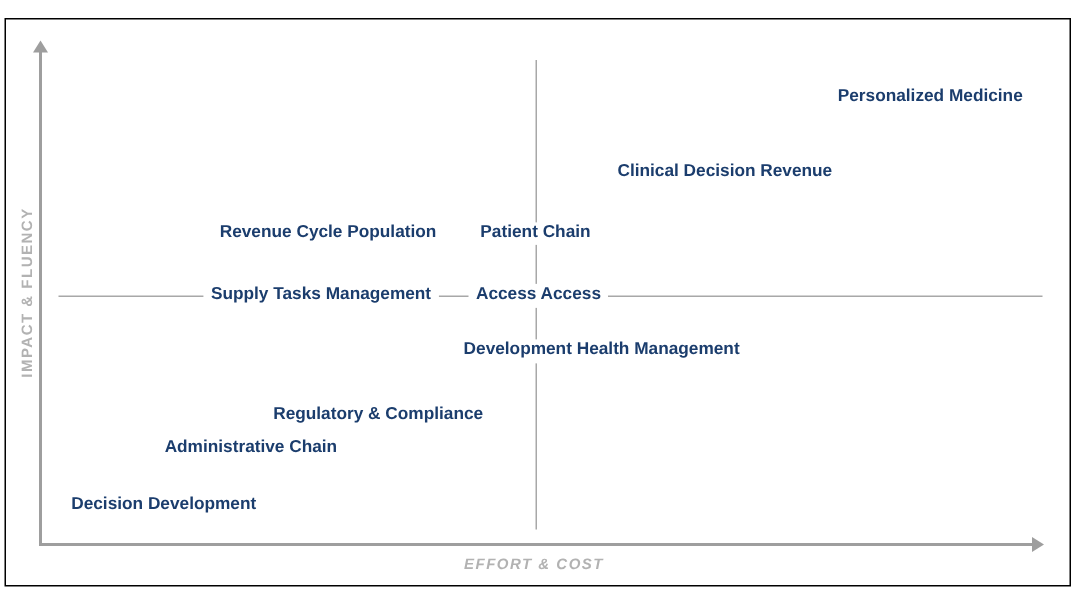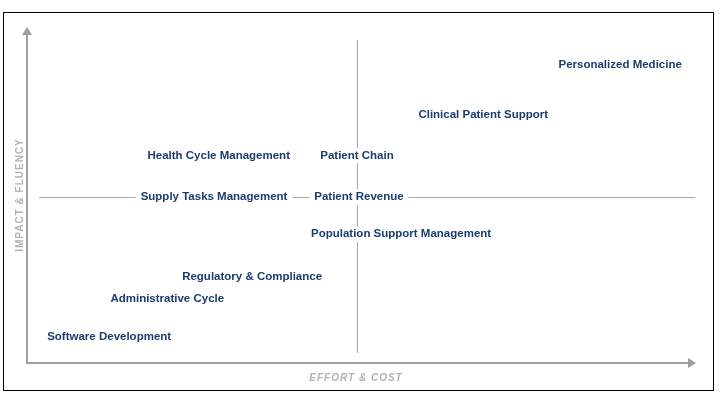--- a/index.html
+++ b/index.html
@@ -125,26 +125,26 @@
   <div class="y-axis-line"></div>
   <div class="y-axis-arrow"></div>
   <div class="x-axis-line"></div>
   <div class="x-axis-arrow"></div>
 
   <div class="mid-vertical"></div>
   <div class="mid-horizontal"></div>
 
   <div id="points">
       <div class="point-label" style="left: 620.184px; top: 64.965px;">Personalized Medicine</div>
-      <div class="point-label" style="left: 483.244px; top: 114.915px;">Clinical Patient Support</div>
-      <div class="point-label" style="left: 218.716px; top: 155.874px;">Health Cycle Management</div>
+      <div class="point-label" style="left: 483.244px; top: 114.915px;">Clinical Decision Revenue</div>
+      <div class="point-label" style="left: 218.716px; top: 155.874px;">Revenue Cycle Population</div>
       <div class="point-label" style="left: 356.992px; top: 155.874px;">Patient Chain</div>
       <div class="point-label" style="left: 214.04px; top: 197.166px;">Supply Tasks Management</div>
-      <div class="point-label" style="left: 358.996px; top: 197.166px;">Patient Revenue</div>
-      <div class="point-label" style="left: 401.08px; top: 234.129px;">Population Support Management</div>
+      <div class="point-label" style="left: 358.996px; top: 197.166px;">Access Access</div>
+      <div class="point-label" style="left: 401.08px; top: 234.129px;">Development Health Management</div>
       <div class="point-label" style="left: 252.116px; top: 277px;">Regulatory &amp; Compliance</div>
-      <div class="point-label" style="left: 167.28px; top: 299.064px;">Administrative Cycle</div>
-      <div class="point-label" style="left: 109.164px; top: 337.026px;">Software Development</div>
+      <div class="point-label" style="left: 167.28px; top: 299.064px;">Administrative Chain</div>
+      <div class="point-label" style="left: 109.164px; top: 337.026px;">Decision Development</div>
     </div>
 
   <div class="y-axis-label">IMPACT &amp; FLUENCY</div>
   <div class="x-axis-label">EFFORT &amp; COST</div>
 </div>
 
 </body></html>

